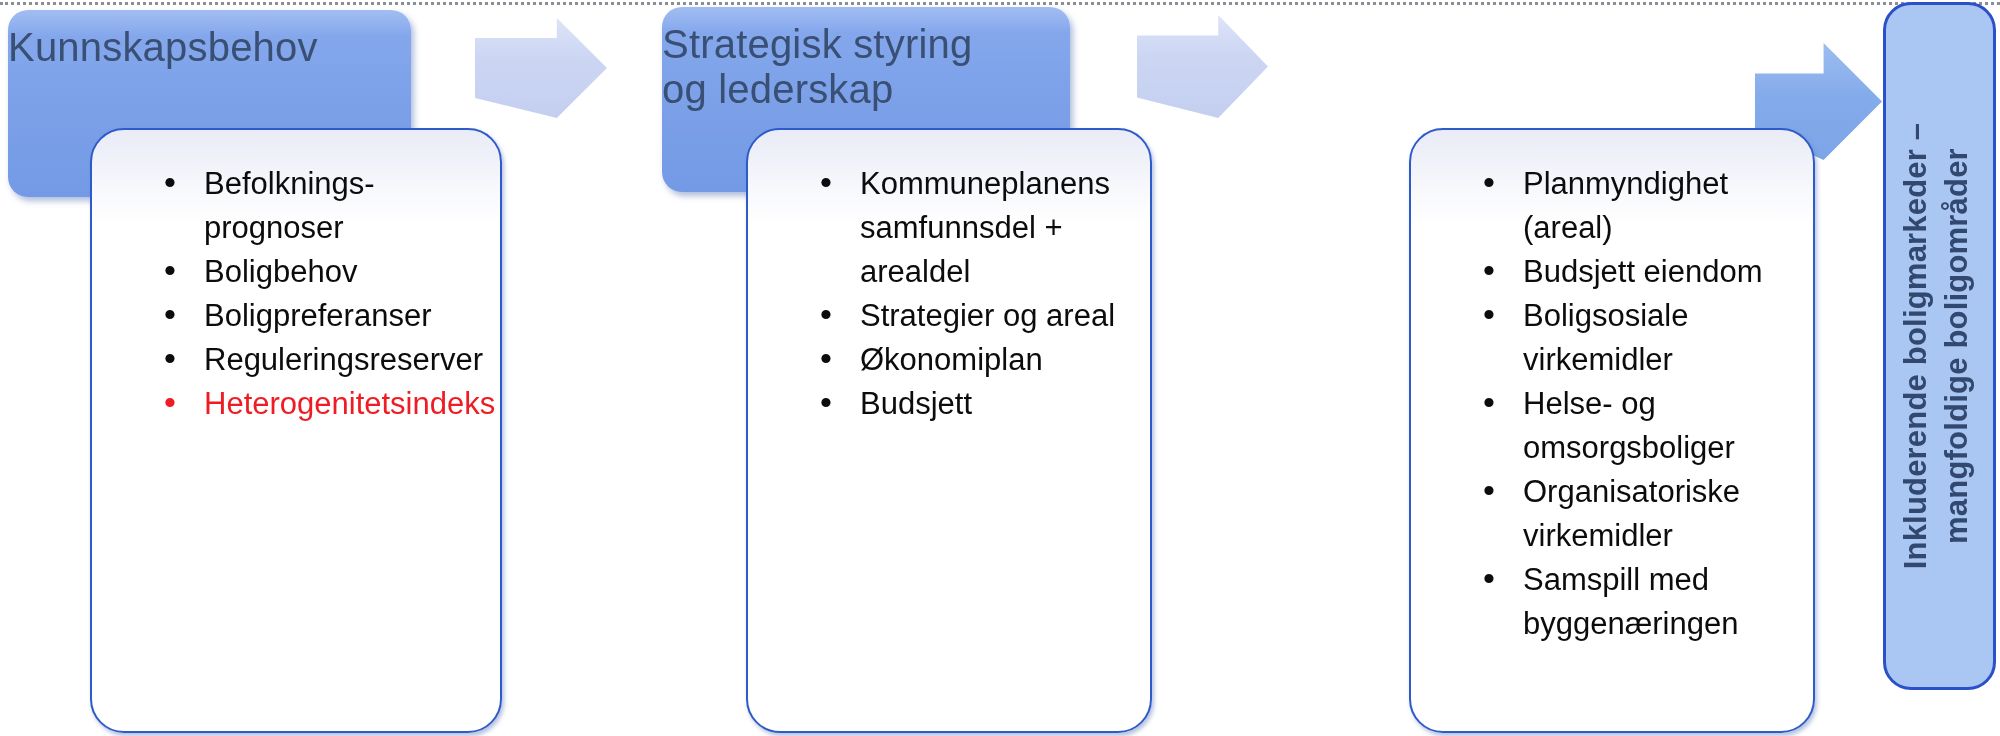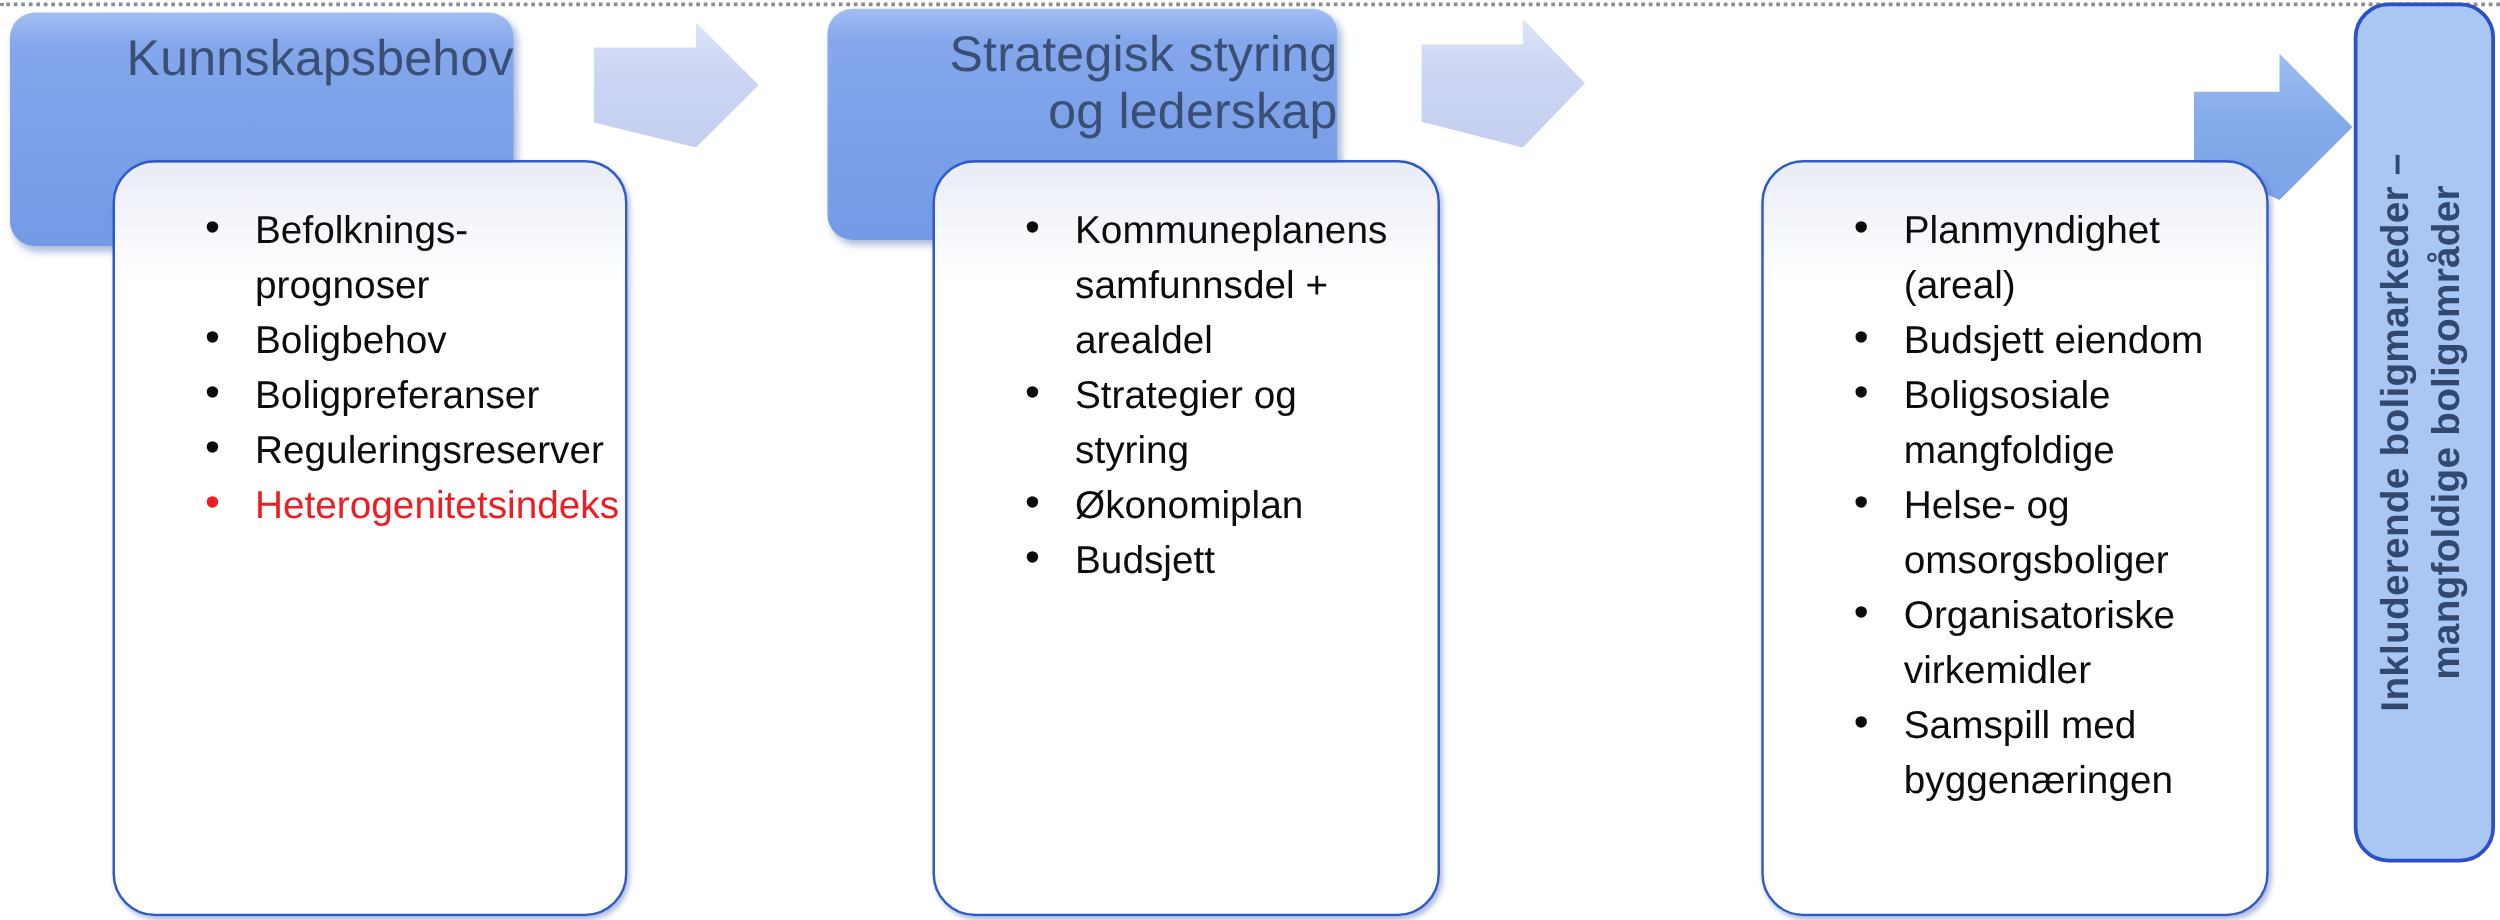--- a/index.html
+++ b/index.html
@@ -15,21 +15,21 @@
   
   .hdr{
     position:absolute;border-radius:20px;
     background:linear-gradient(180deg,#a2bdf2 0%,#84a7ec 14%,#7ba0e8 55%,#749ae6 100%);
     box-shadow:3px 4px 6px rgba(110,135,190,.55);
   }
   .hdr1{left:8px;top:10px;width:403px;height:187px;}
   .hdr2{left:662px;top:7px;width:408px;height:185px;}
   .hdr3{left:1323px;top:7px;width:408px;height:185px;}
   .hdr-text{
-    padding-top:15px;text-align:right;
+    padding-top:15px;text-align:left;
     font-size:40px;line-height:45px;color:#3a4f74;
     white-space:pre-line;letter-spacing:.2px;
   }
   
   .wbox{
     position:absolute;
     background:linear-gradient(180deg,#e9ebf6 0%,#f9fafd 11%,#ffffff 16%);
     border:2px solid #2e5bc9;border-radius:34px;
     box-shadow:2px 3px 4px rgba(90,115,185,.45);
   }
@@ -100,33 +100,33 @@
       <li>Reguleringsreserver</li>
       <li style="color: rgb(239, 28, 36);">Heterogenitetsindeks</li>
     </ul>
   </div>
 
   <div class="wbox wbox2">
     <ul>
       <li>Kommuneplanens
 samfunnsdel +
 arealdel</li>
-      <li>Strategier og styring</li>
+      <li>Strategier og areal</li>
       <li>Økonomiplan</li>
       <li>Budsjett</li>
     </ul>
   </div>
 
   <div class="wbox wbox3">
     <ul>
       <li>Planmyndighet
 (areal)</li>
       <li>Budsjett eiendom</li>
       <li>Boligsosiale
-mangfoldige</li>
+virkemidler</li>
       <li>Helse- og
 omsorgsboliger</li>
       <li>Organisatoriske
 virkemidler</li>
       <li>Samspill med
 byggenæringen</li>
     </ul>
   </div>
 
   <div class="outcome">

